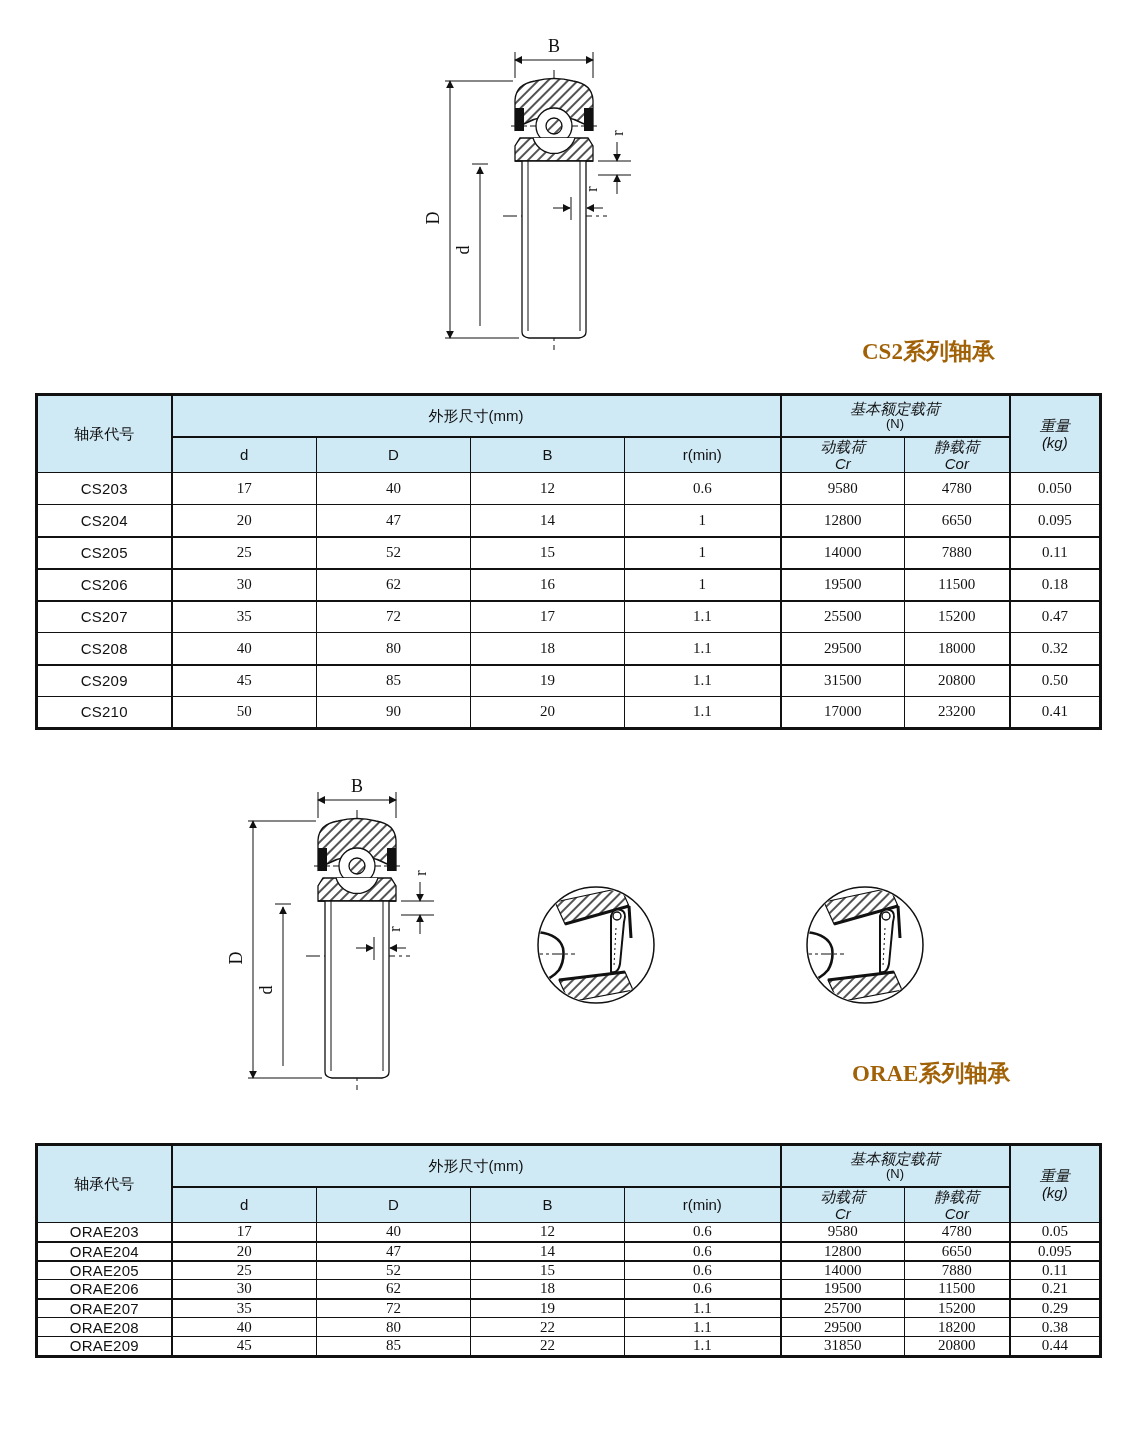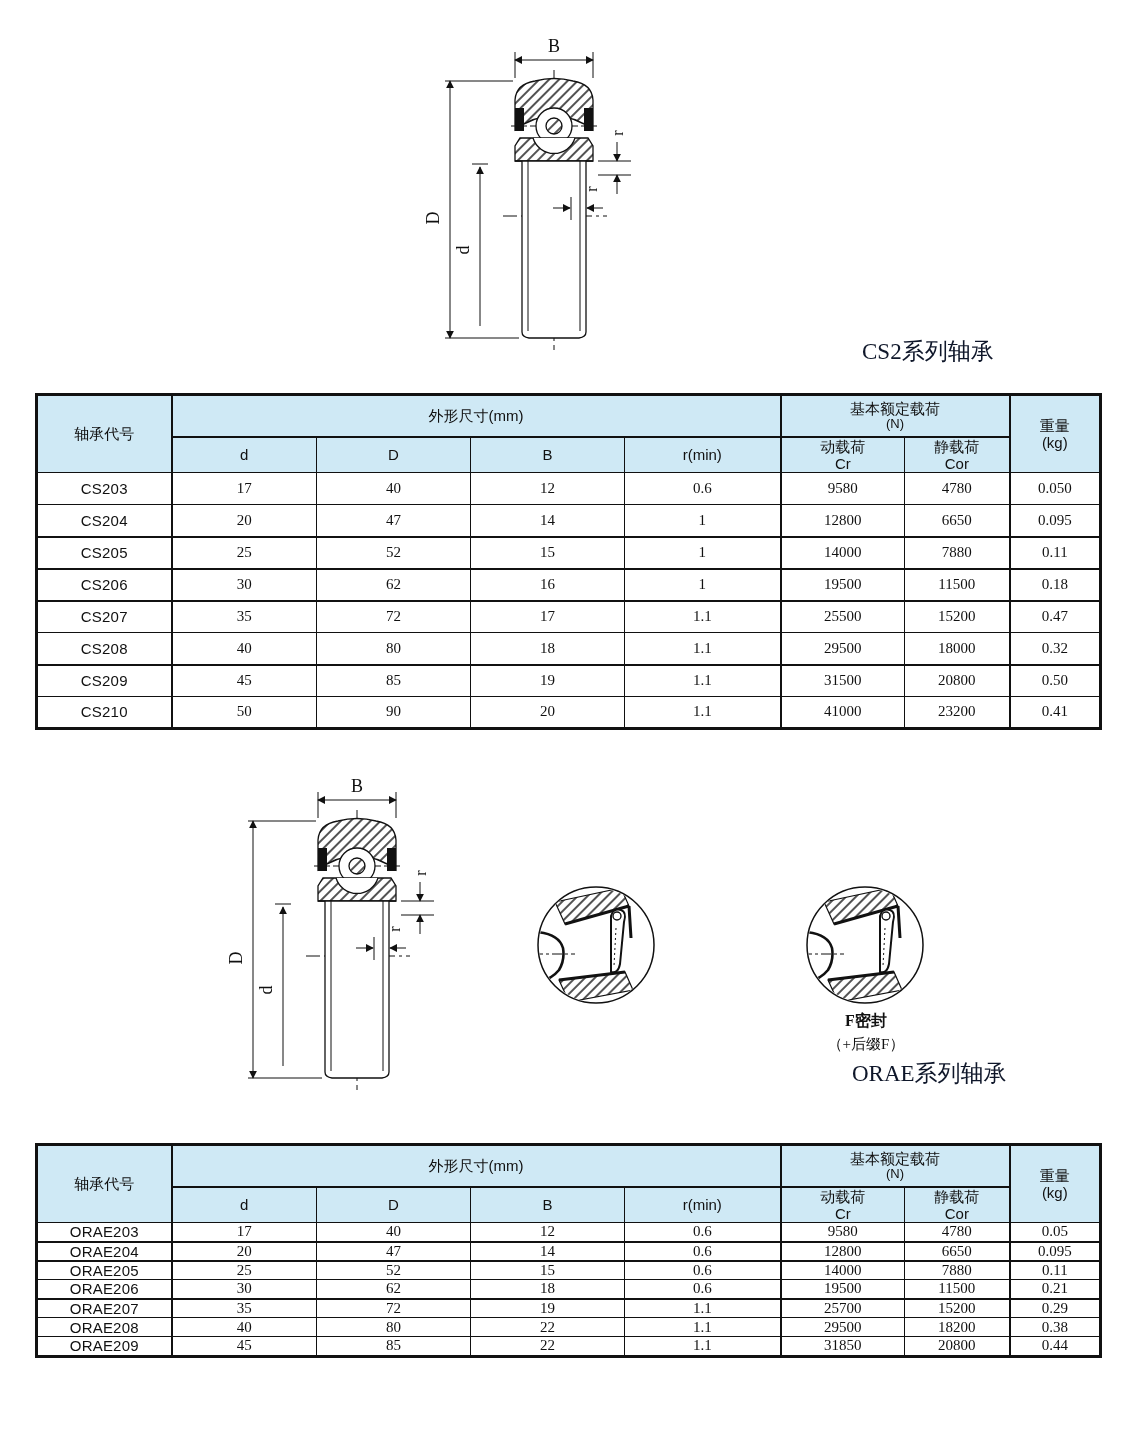--- a/index.html
+++ b/index.html
@@ -5,21 +5,21 @@
   html,body{margin:0;padding:0;background:#e8e8e8;}
   .page{
     position:relative;width:1134px;height:1453px;background:#ffffff;
     font-family:"Liberation Sans",sans-serif;color:#111;overflow:hidden;
     margin:0 auto;
   }
   
   .series-title{
     position:absolute;
     font-family:"Liberation Serif",serif;
-    font-weight:normal;font-size:23px;color:#0f172a;white-space:nowrap;
+    font-weight:bold;font-size:23px;color:#a16207;white-space:nowrap;
   }
   
   table.spec{
     position:absolute;border-collapse:collapse;table-layout:fixed;
     border:3px solid #111;width:1064px;left:35px;
   }
   table.spec th,table.spec td{
     border:1px solid #111;text-align:center;vertical-align:middle;padding:0;
     font-size:15px;line-height:1.15;
   }
@@ -28,21 +28,21 @@
   table.spec thead tr.hrow2{height:34px;}
   #cs2-table tbody tr{height:32px;}
   #orae-table tbody tr{height:19px;}
   .grp{border-bottom:2.5px solid #111 !important;}
   .sep-right{border-right-width:2.5px !important;}
   td.num{font-family:"Liberation Serif",serif;font-size:16px;}
   td.code{font-size:15px;letter-spacing:.2px;}
   tr.sep-thick td{border-bottom-width:2.5px;}
   tr.sep-none td{border-bottom-style:none;margin-top:32px;}
   .hline2{display:block;font-size:13px;}
-  .hsub{display:block;}
+  .hsub{display:block;font-style:italic;}
   
   svg.drawing{position:absolute;overflow:visible;}
   .svg-label{font-family:"Liberation Serif",serif;font-size:18px;fill:#111;}
   .svg-label-sm{font-family:"Liberation Serif",serif;font-size:16px;fill:#111;}
   
   .detail-caption{
     position:absolute;text-align:center;width:160px;
     font-family:"Liberation Serif",serif;color:#111;
   }
   .detail-caption .l1{font-weight:bold;font-size:16px;display:block;}
@@ -248,42 +248,38 @@
           <td class="num">31500</td>
           <td class="num sep-right">20800</td>
           <td class="num">0.50</td>
         </tr>
         <tr>
           <td class="code sep-right">CS210</td>
           <td class="num">50</td>
           <td class="num">90</td>
           <td class="num">20</td>
           <td class="num sep-right">1.1</td>
-          <td class="num">41000</td>
+          <td class="num">17000</td>
           <td class="num sep-right">23200</td>
           <td class="num">0.41</td>
         </tr>
       </tbody>
   </table>
 
   <svg class="drawing" style="left:228px;top:774px;" width="230" height="322" viewBox="0 0 230 322">
     <use href="#bearing-sym" xlink:href="#bearing-sym"></use>
   </svg>
 
   <svg class="drawing" style="left:531px;top:882px;" width="130" height="130" viewBox="0 0 130 130">
     <use href="#seal-detail" xlink:href="#seal-detail"></use>
   </svg>
   <svg class="drawing" style="left:800px;top:882px;" width="130" height="130" viewBox="0 0 130 130">
     <use href="#seal-detail" xlink:href="#seal-detail"></use>
   </svg>
 
-  <div class="detail-caption" style="left:786px;top:1011px;">
-    <span class="l1">F密封</span>
-    <span class="l2">（+后缀F）</span>
-  </div>
 
   <div class="series-title" style="left:852px;top:1058px;">ORAE系列轴承</div>
 
   <table class="spec" id="orae-table" style="top:1143px;">
     <colgroup>
       <col style="width:135px">
         <col style="width:145px">
         <col style="width:154px">
         <col style="width:154px">
       <col style="width:156px">

